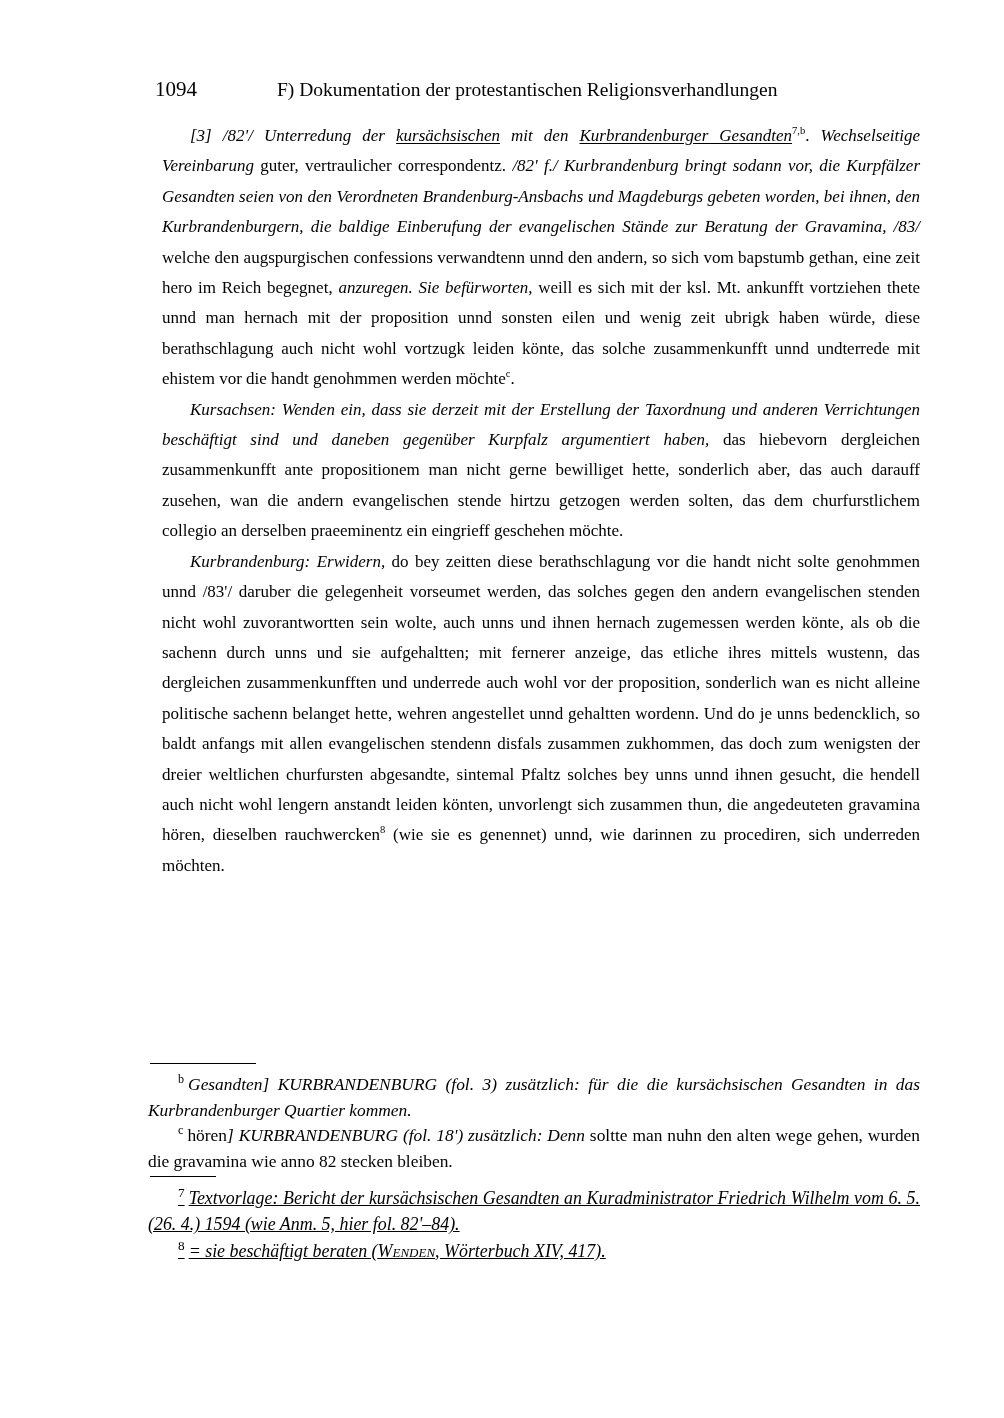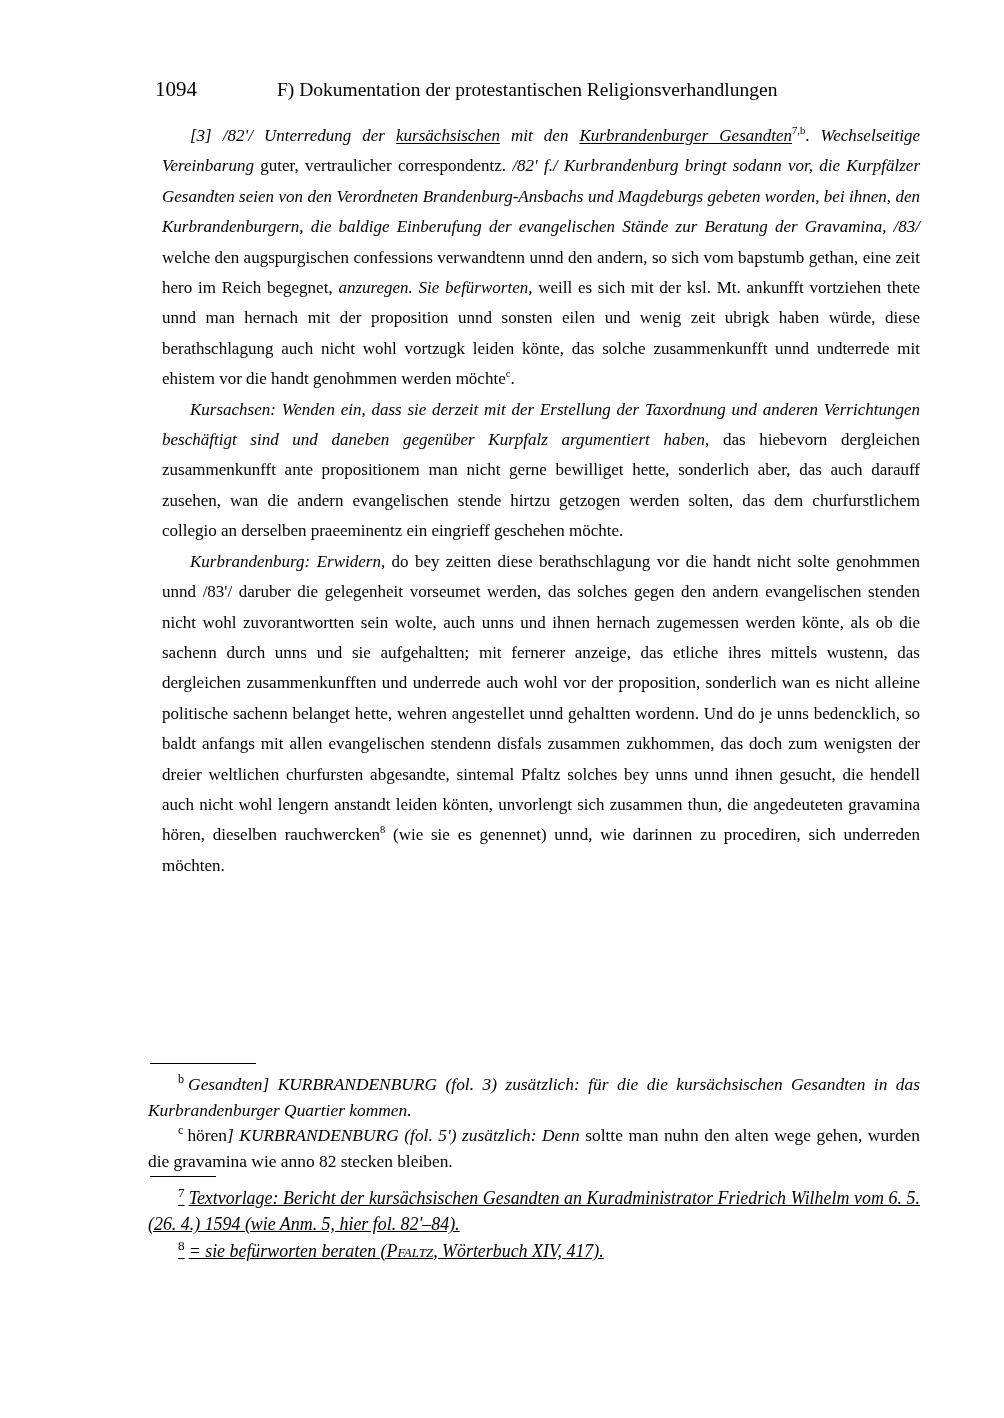--- a/index.html
+++ b/index.html
@@ -127,21 +127,21 @@
       <p><i>[3]</i><span> </span><i>/82'/</i><span> </span><i>Unterredung der </i><i class="ul">kursächsischen</i><i> mit den </i><i class="ul">Kurbrandenburger Gesandten</i><sup>7,b</sup><span>. </span><i>Wechselseitige Vereinbarung</i><span> guter, vertraulicher correspondentz. </span><i>/82' f./ Kurbrandenburg bringt sodann vor, die Kurpfälzer Gesandten seien von den Verordneten Brandenburg-Ansbachs und Magdeburgs gebeten worden, bei ihnen, den Kurbrandenburgern, die baldige Einberufung der evangelischen Stände zur Beratung der Gravamina,</i><span> </span><i>/83/</i><span> welche den augspurgischen confessions verwandtenn unnd den andern, so sich vom bapstumb gethan, eine zeit hero im Reich begegnet, </span><i>anzuregen. Sie befürworten,</i><span> weill es sich mit der ksl. Mt. ankunfft vortziehen thete unnd man hernach mit der proposition unnd sonsten eilen und wenig zeit ubrigk haben würde, diese berathschlagung auch nicht wohl vortzugk leiden könte, das solche zusammenkunfft unnd undterrede mit ehistem vor die handt genohmmen werden möchte</span><sup>c</sup><span>.</span></p>
       <p><i>Kursachsen: Wenden ein, dass sie derzeit mit der Erstellung der Taxordnung und anderen Verrichtungen beschäftigt sind und daneben gegenüber Kurpfalz argumentiert haben,</i><span> das hiebevorn dergleichen zusammenkunfft ante propositionem man nicht gerne bewilliget hette, sonderlich aber, das auch darauff zusehen, wan die andern evangelischen stende hirtzu getzogen werden solten, das dem churfurstlichem collegio an derselben praeeminentz ein eingrieff geschehen möchte.</span></p>
       <p><i>Kurbrandenburg: Erwidern,</i><span> do bey zeitten diese berathschlagung vor die handt nicht solte genohmmen unnd </span><span>/83'/</span><span> daruber die gelegenheit vorseumet werden, das solches gegen den andern evangelischen stenden nicht wohl zuvorantwortten sein wolte, auch unns und ihnen hernach zugemessen werden könte, als ob die sachenn durch unns und sie aufgehaltten; mit fernerer anzeige, das etliche ihres mittels wustenn, das dergleichen zusammenkunfften und underrede auch wohl vor der proposition, sonderlich wan es nicht alleine politische sachenn belanget hette, wehren angestellet unnd gehaltten wordenn. Und do je unns bedencklich, so baldt anfangs mit allen evangelischen stendenn disfals zusammen zukhommen, das doch zum wenigsten der dreier weltlichen churfursten abgesandte, sintemal Pfaltz solches bey unns unnd ihnen gesucht, die hendell auch nicht wohl lengern anstandt leiden könten, unvorlengt sich zusammen thun, die angedeuteten gravamina hören, dieselben rauchwercken</span><sup>8</sup><span> (wie sie es genennet) unnd, wie darinnen zu procediren, sich underreden möchten.</span></p>
     </div>
 
   <div class="fn-rule fn-rule-a"></div>
   <div class="fn-rule fn-rule-b"></div>
 
   <div class="fn-block fn-block-a" id="fn-letters-host">
       <p><span class="fn-mark">b</span><span class="fn-sp"></span><i>Gesandten] KURBRANDENBURG (fol. 3) zusätzlich: für die die kursächsischen Gesandten in das Kurbrandenburger Quartier kommen.</i></p>
-      <p><span class="fn-mark">c</span><span class="fn-sp"></span><span>hören</span><i>] KURBRANDENBURG (fol. 5') zusätzlich: Denn</i><span> soltte man nuhn den alten wege gehen, wurden die gravamina wie anno 82 stecken bleiben.</span></p>
+      <p><span class="fn-mark">c</span><span class="fn-sp"></span><span>hören</span><i>] KURBRANDENBURG (fol. 18') zusätzlich: Denn</i><span> soltte man nuhn den alten wege gehen, wurden die gravamina wie anno 82 stecken bleiben.</span></p>
     </div>
 
   <div class="fn-block fn-block-b" id="fn-numbers-host">
       <p><span class="fn-mark-num">7</span><span class="fn-sp"></span><i>Textvorlage: Bericht der kursächsischen Gesandten an Kuradministrator Friedrich Wilhelm vom 6. 5. (26. 4.) 1594 (wie Anm. 5, hier fol. 82'–84).</i></p>
-      <p><span class="fn-mark-num">8</span><span class="fn-sp"></span><i>= sie befürworten beraten (</i><span class="smallcaps">Pfaltz</span><i>, Wörterbuch XIV, 417).</i></p>
+      <p><span class="fn-mark-num">8</span><span class="fn-sp"></span><i>= sie beschäftigt beraten (</i><span class="smallcaps">Wenden</span><i>, Wörterbuch XIV, 417).</i></p>
     </div>
 
 </div>
 
 </body></html>

